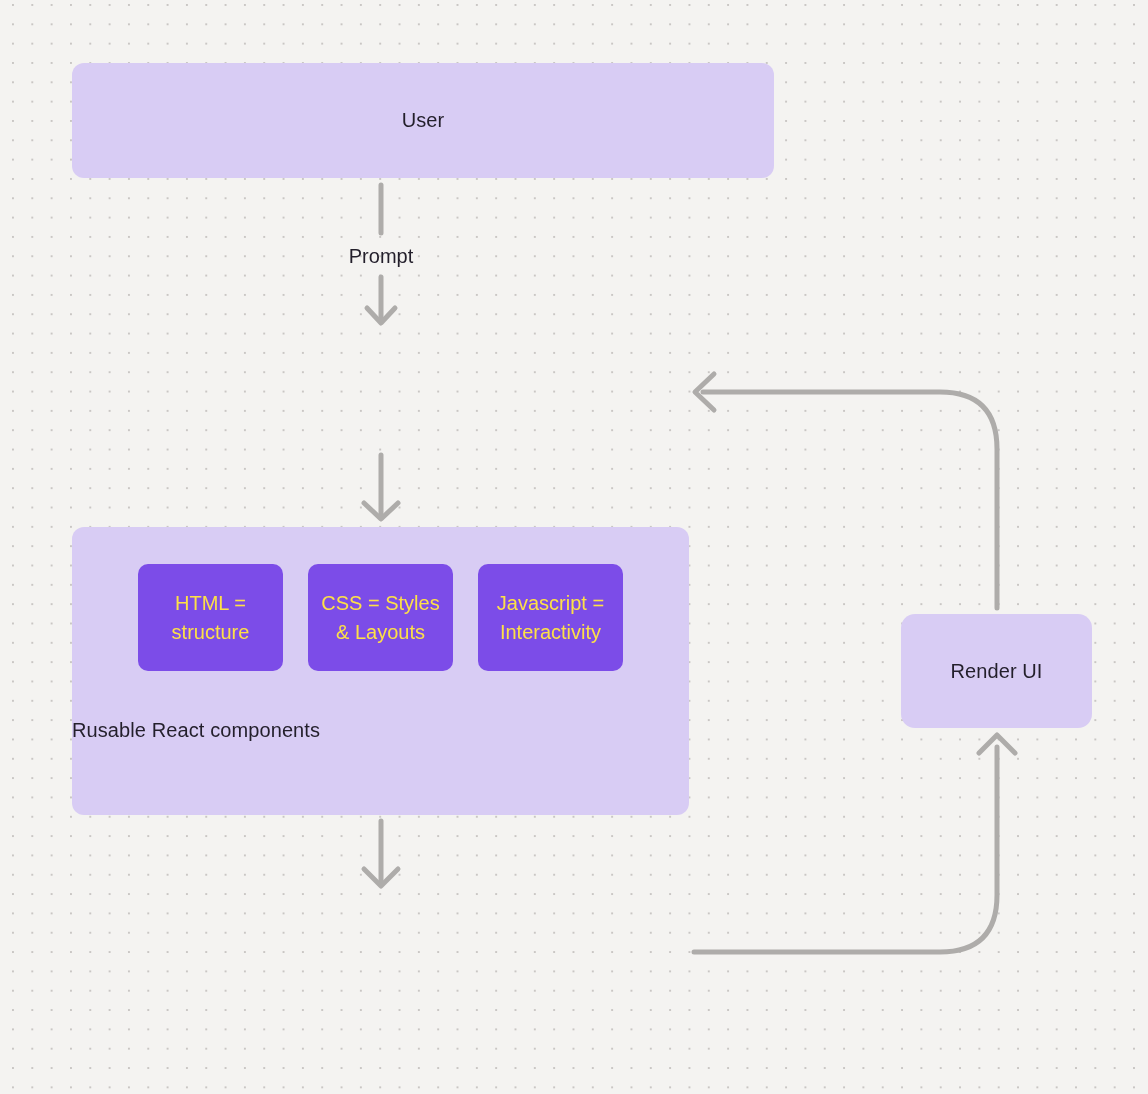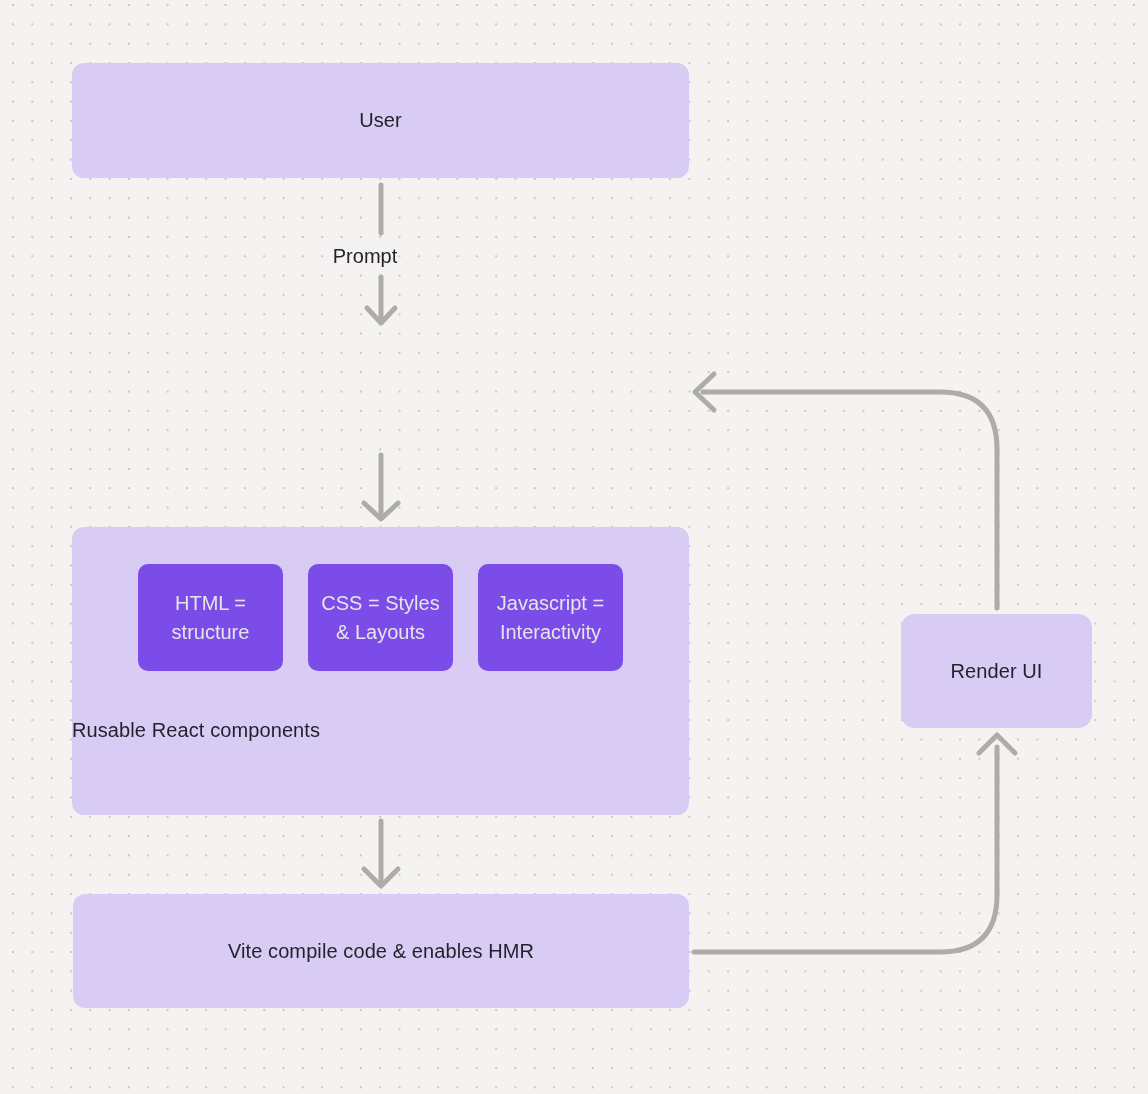--- a/index.html
+++ b/index.html
@@ -41,21 +41,21 @@
   }
   .node-light {
     background: #d8ccf4;
     color: #231f2b;
     font-size: 20px;
     font-weight: 500;
     letter-spacing: 0.1px;
   }
   .node-accent {
     background: #7c4ce8;
-    color: #e5e5e5;
+    color: #fde047;
     font-size: 20px;
     font-weight: 500;
     border-radius: 10px;
     line-height: 29px;
     padding: 6px 10px;
   }
   .container-note {
     position: absolute;
     color: #231f2b;
     font-size: 20px;
@@ -88,42 +88,39 @@
     <path d="M 381 821 L 381 883"></path>
     <path d="M 364 869 L 381 886 L 398 869"></path>
 
     <path d="M 694 952 L 940 952 Q 997 952 997 895 L 997 747"></path>
     <path d="M 979 753 L 997 735 L 1015 753"></path>
 
     <path d="M 997 608 L 997 449 Q 997 392 940 392 L 703 392"></path>
     <path d="M 714 374 L 695 392 L 714 410"></path>
   </svg>
 
-  <div class="node node-light" style="left:72px; top:63px; width:617px; height:115px;">
+  <div class="node node-light" style="left:72px; top:63px; width:702px; height:115px;">
     <span>User</span>
   </div>
 
-  <div class="edge-label" style="left:290px; top:245px; width:150px;">Prompt</div>
+  <div class="edge-label" style="left:306px; top:245px; width:150px;">Prompt</div>
 
 
   <div class="node node-light" style="left:72px; top:527px; width:617px; height:288px;"></div>
 
   <div class="node node-accent" style="left:138px; top:564px; width:145px; height:107px;">
     <span>HTML = structure</span>
   </div>
   <div class="node node-accent" style="left:478px; top:564px; width:145px; height:107px;">
     <span>Javascript = Interactivity</span>
   </div>
   <div class="node node-accent" style="left:308px; top:564px; width:145px; height:107px;">
     <span>CSS = Styles &amp; Layouts</span>
   </div>
 
   <div class="container-note" style="left:72px; top:719px; width:617px;">Rusable React components</div>
 
-  <div class="node node-light" style="left:73px; top:894px; width:616px; height:114px;">
-    <span>Vite compile code &amp; enables HMR</span>
-  </div>
 
   <div class="node node-light" style="left:901px; top:614px; width:191px; height:114px; border-radius:14px;text-align:center;">
     <span>Render UI</span>
   </div>
 
 </div>
 
 </body></html>

